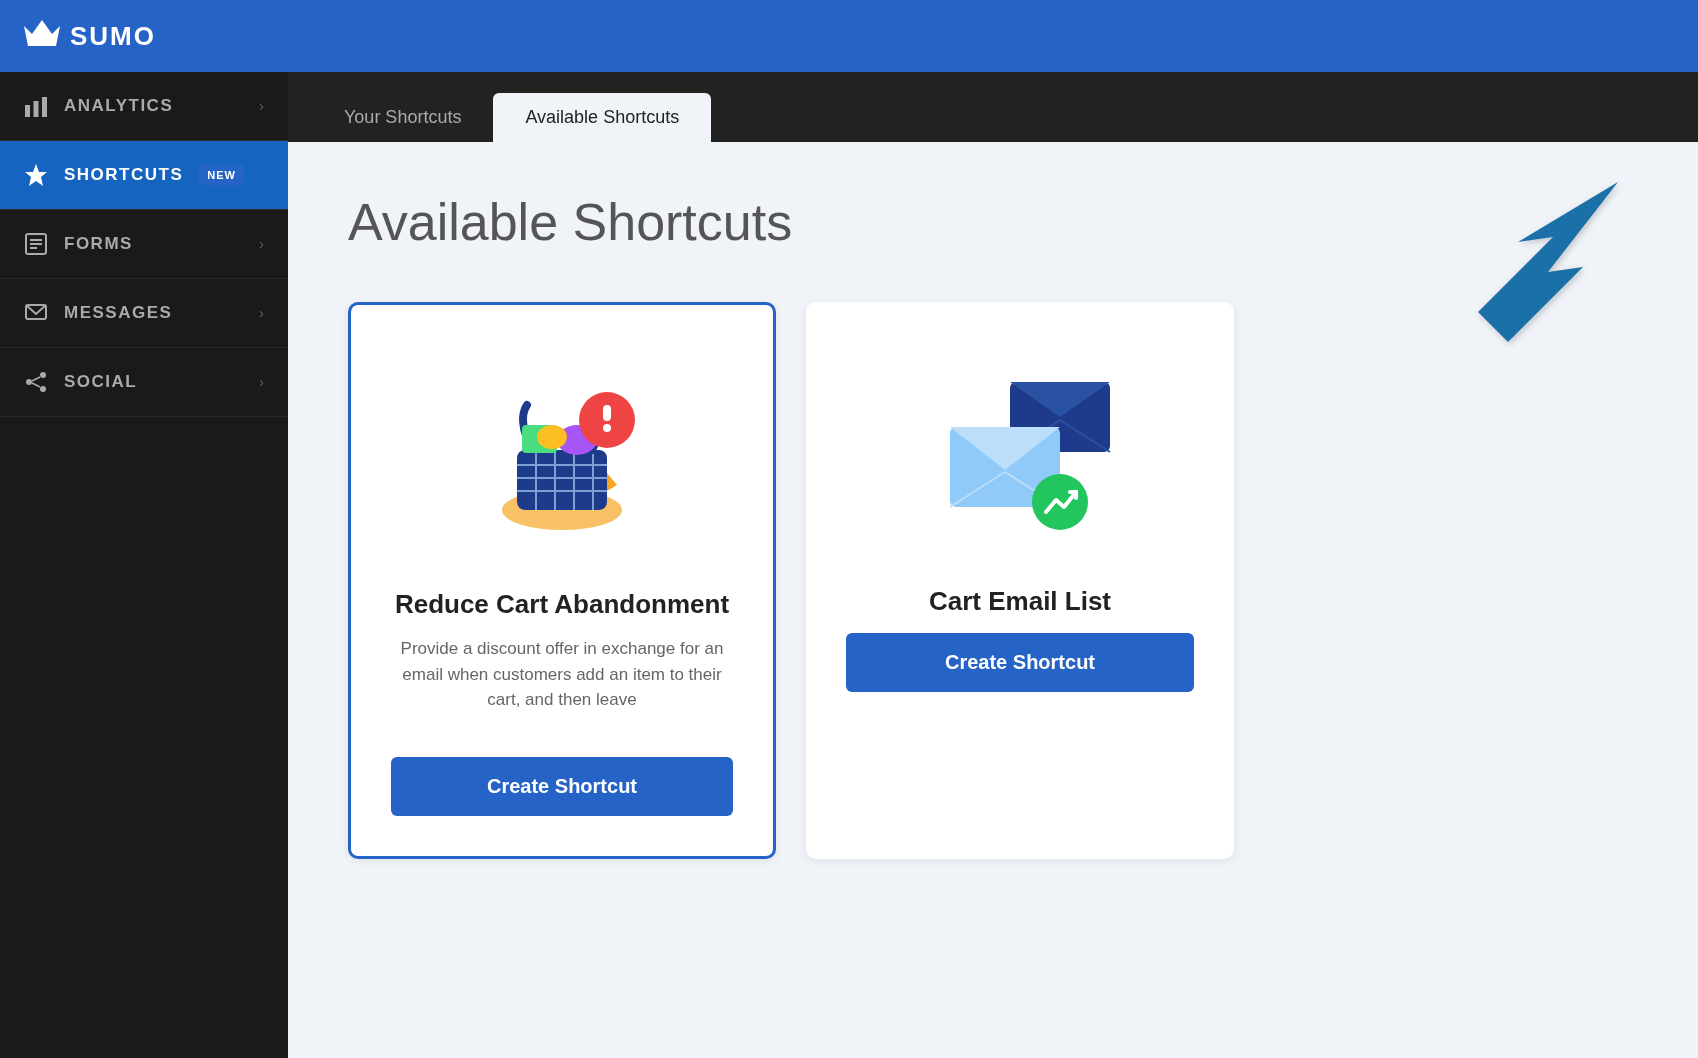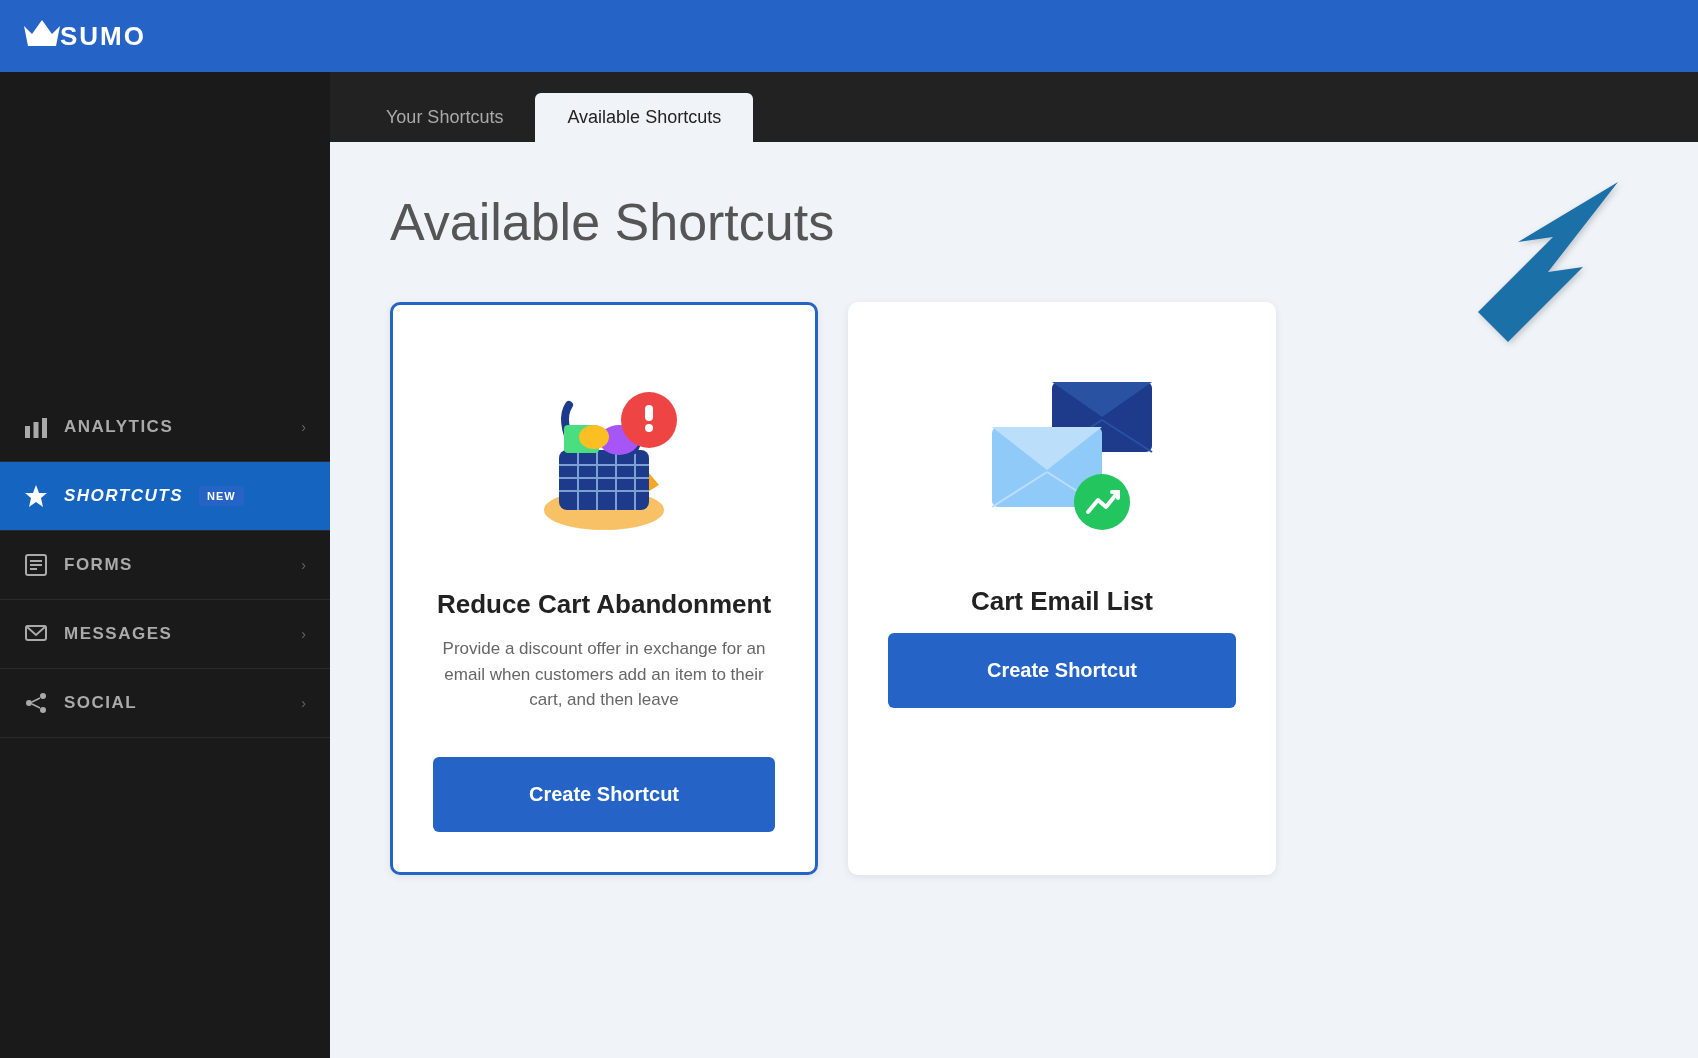--- a/index.html
+++ b/index.html
@@ -10,20 +10,21 @@
       background-color: #2563c7;
       height: 72px;
       display: flex;
       align-items: center;
       padding: 0 24px;
       flex-shrink: 0;
     }
     .logo-area {
       display: flex;
       align-items: center;
+      gap: 10px;
     }
     .logo-crown {
       color: white;
       font-size: 28px;
     }
     .logo-text {
       color: white;
       font-size: 26px;
       font-weight: 900;
       letter-spacing: 2px;
@@ -31,47 +32,46 @@
 
     
     .main-layout {
       display: flex;
       flex: 1;
       overflow: hidden;
     }
 
     
     .sidebar {
-      width: 330px;
+      width: 288px;
       background-color: #1a1a1a;
       flex-shrink: 0;
       display: flex;
       flex-direction: column;
-      justify-content: center;
     }
     .sidebar-item {
       display: flex;
       align-items: center;
       padding: 22px 24px;
       cursor: pointer;
       border-bottom: 1px solid #2a2a2a;
       color: #aaa;
       gap: 16px;
     }
     .sidebar-item.active {
       background-color: #1565c0;
       color: white;
     }
     .sidebar-item-label {
       font-size: 17px;
       font-weight: 700;
       letter-spacing: 1.5px;
       color: inherit;
     }
-    .sidebar-item.active .sidebar-item-label { color: white; font-style: italic; }
+    .sidebar-item.active .sidebar-item-label { color: white; }
     .sidebar-chevron {
       margin-left: auto;
       color: #666;
       font-size: 14px;
     }
     .new-badge {
       background-color: #2563c7;
       color: white;
       font-size: 11px;
       font-weight: 700;
@@ -185,21 +185,21 @@
       line-height: 1.5;
       margin-bottom: 44px;
       max-width: 340px;
     }
 
     .create-shortcut-btn {
       background-color: #2563c7;
       color: white;
       border: none;
       border-radius: 6px;
-      padding: 26px 40px;
+      padding: 18px 40px;
       font-size: 20px;
       font-weight: 700;
       cursor: pointer;
       width: 100%;
     }
   </style>
 </head>
 <body>
 
 <div class="top-header">

